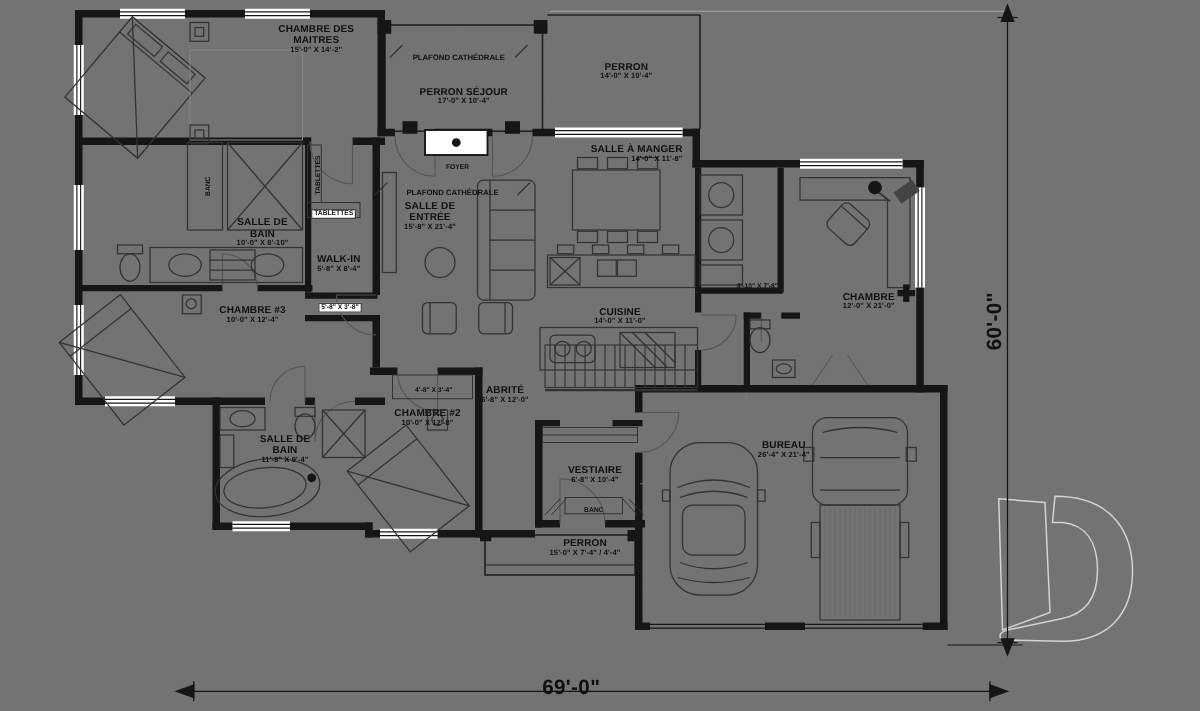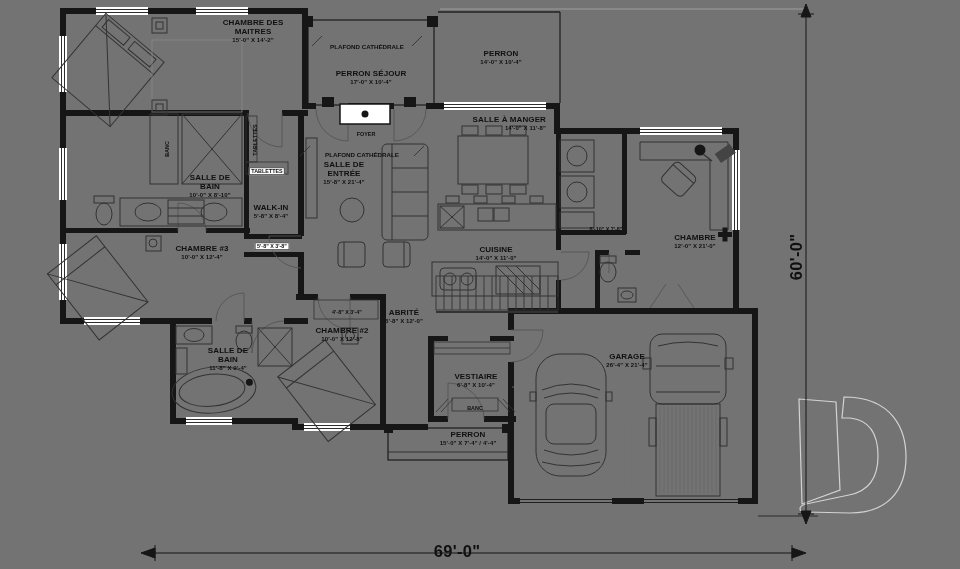--- a/index.html
+++ b/index.html
@@ -520,21 +520,21 @@
     <span class="dm">6'-8" X 10'-4"</span>
   </div>
   <div class="lbl" id="L-banc2">
     <span class="xs">BANC</span>
   </div>
   <div class="lbl" id="L-perronb">
     <span class="nm">PERRON</span>
     <span class="dm">15'-0" X 7'-4" / 4'-4"</span>
   </div>
   <div class="lbl" id="L-garage">
-    <span class="nm">GARAGE</span>
+    <span class="nm">BUREAU</span>
     <span class="dm">26'-4" X 21'-4"</span>
   </div>
   <div class="lbl" id="L-dimw">
     <span class="bigdim">69'-0"</span>
   </div>
   <div class="lbl v" id="L-dimh">
     <span class="bigdim">60'-0"</span>
   </div>
 </div>
 

